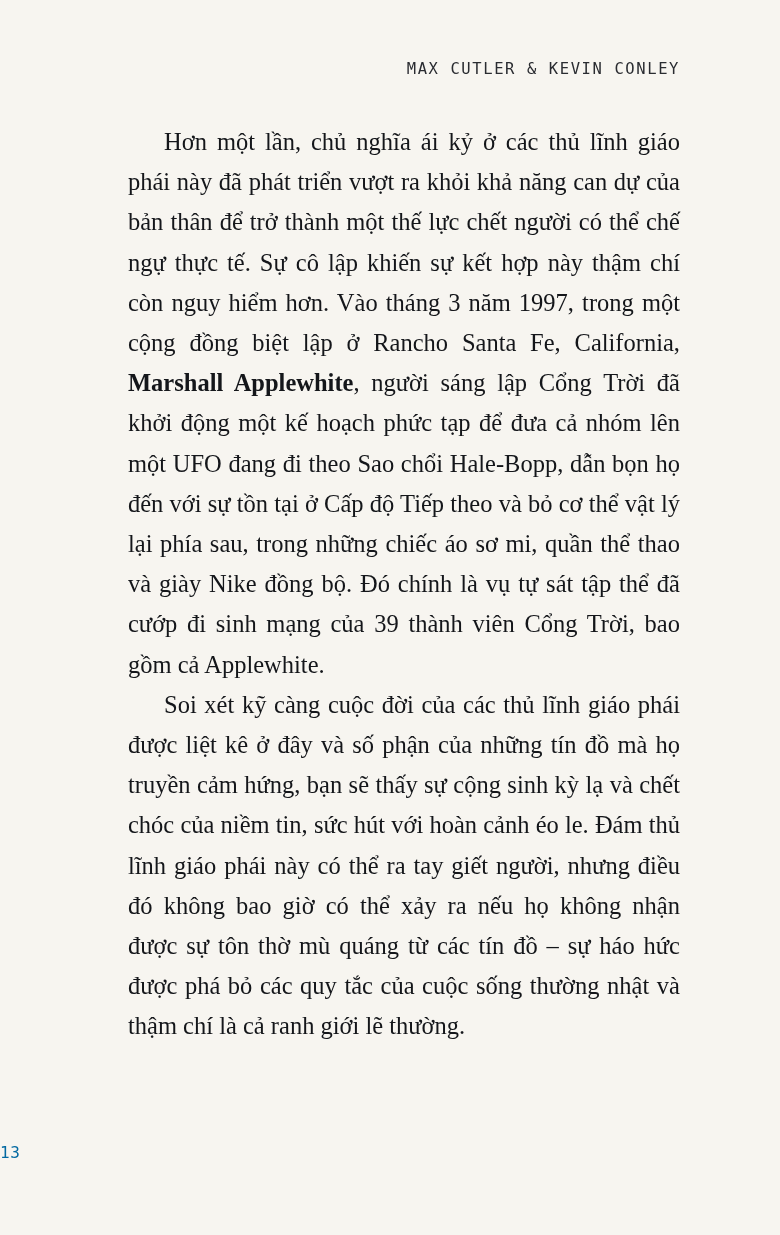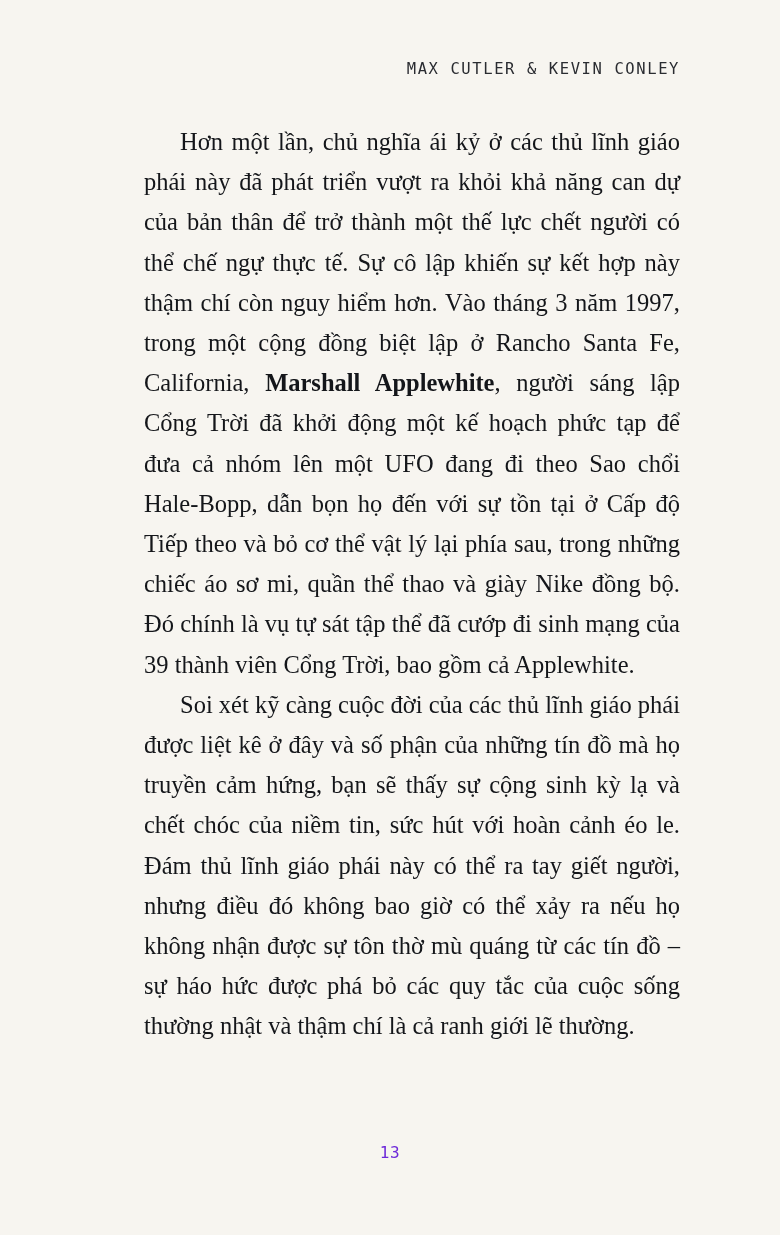--- a/index.html
+++ b/index.html
@@ -42,34 +42,32 @@
     margin: 0;
     font-size: 24.5px;
     line-height: 40.2px;
     text-align: justify;
     text-justify: inter-word;
     color: #14161a;
     hyphens: none;
   }
   p.indent {
     text-indent: 36px;
-    margin-left: 16px;
   }
   .para b {
     font-weight: bold;
   }
   .folio {
     position: absolute;
     top: 1143px;
     left: 0;
     width: 780px;
-    text-align: center;
     font-family: "DejaVu Sans Mono", monospace;
     font-size: 16px;
-    color: #6d28d9;
+    color: #0369a1;
     letter-spacing: 0.5px;
   }
 </style>
 </head>
 <body>
 
 <div class="page">
 
   <div class="running-head">MAX CUTLER &amp; KEVIN CONLEY</div>
 

